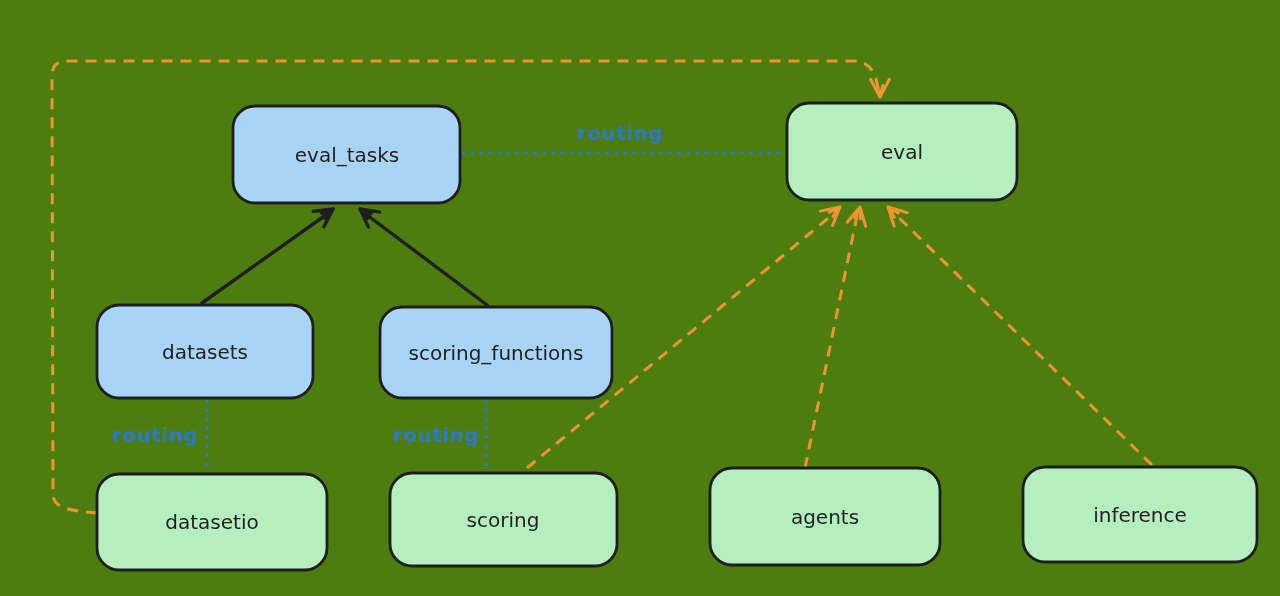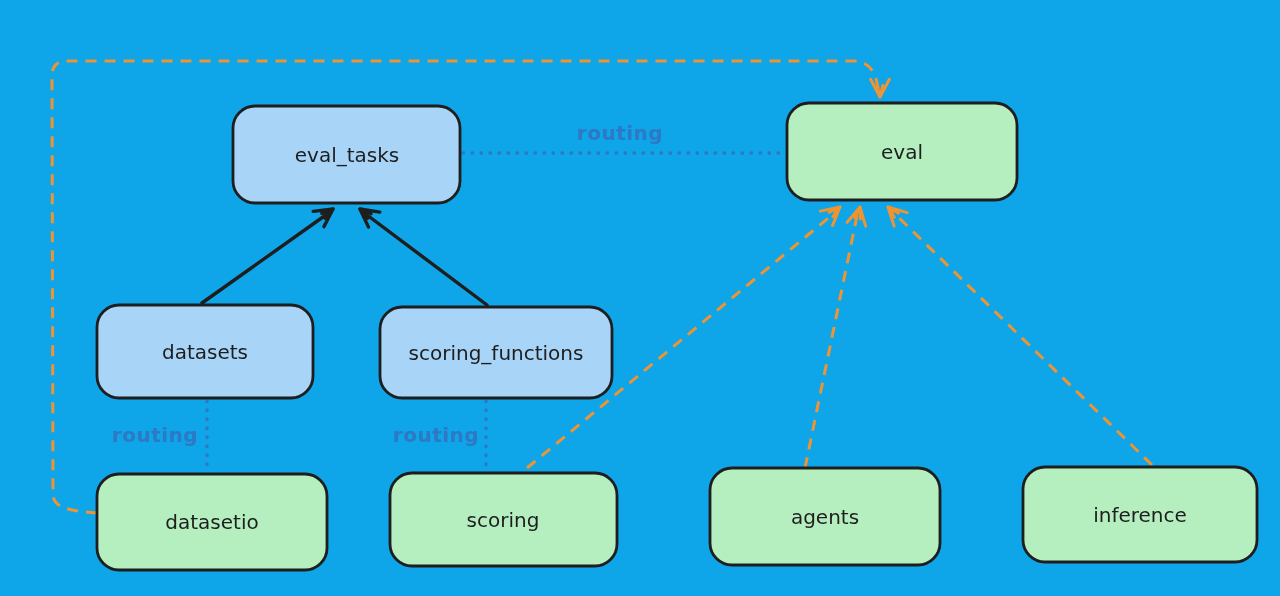--- a/index.html
+++ b/index.html
@@ -5,21 +5,21 @@
   html, body {
     margin: 0;
     padding: 0;
     background: #ffffff;
     font-family: "DejaVu Sans", sans-serif;
   }
   .stage {
     width: 1280px;
     height: 596px;
     position: relative;
-    background: #0ea5e9;
+    background: #4d7c0f;
     overflow: hidden;
   }
   svg { display: block; }
 
   .node-rect {
     stroke: #1e1e1e;
     stroke-width: 2.8;
     stroke-linejoin: round;
   }
   .node-label {

